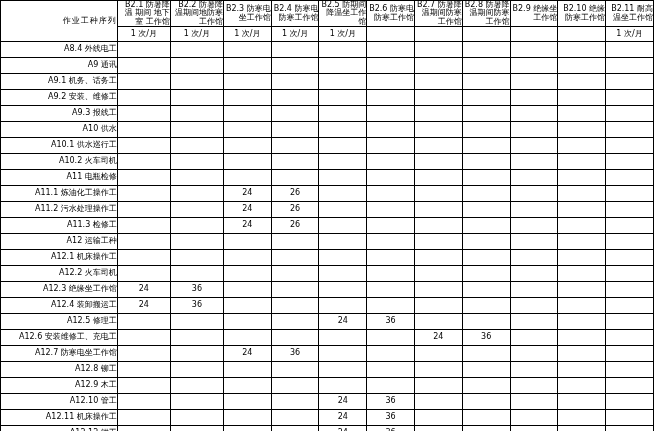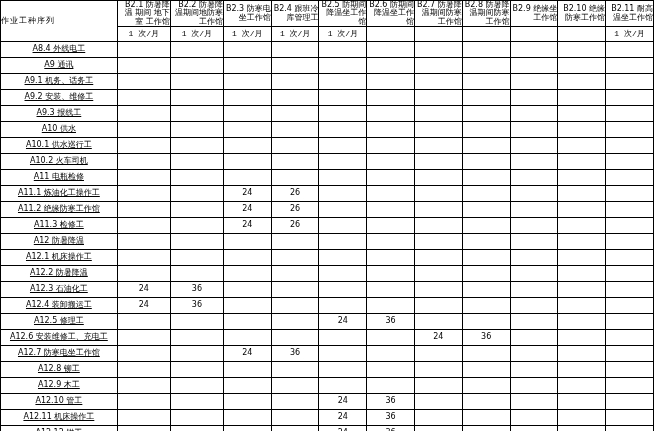--- a/index.html
+++ b/index.html
@@ -30,46 +30,44 @@
     padding: 0;
     vertical-align: middle;
     font-weight: normal;
     font-size: 8px;
     line-height: 1.05;
     color: #000000;
   }
   
   .hdr-title {
     font-size: 11px;
-    text-align: left;
+    text-align: right;
     vertical-align: middle;
     letter-spacing: 1px;
   }
   .hdr-cat {
     font-size: 8px;
     text-align: right;
     padding: 1px 2px;
     vertical-align: top;
     line-height: 1.12;
     word-break: break-all;
   }
   .hdr-unit {
     font-size: 8px;
     text-align: center;
     height: 14px;
-    font-family: Liberation Mono, monospace;
   }
   
   .row-label {
-    text-align: center;
+    text-align: right;
     padding: 1px 2px 1px 4px;
     height: 15px;
     font-size: 9px;
     white-space: nowrap;
-    text-decoration: underline;
   }
   .val {
     text-align: center;
     height: 15px;
     font-size: 8px;
   }
 </style>
 </head>
 <body>
 
@@ -88,23 +86,23 @@
       <col style="width:45px">
       <col style="width:45px">
       <col style="width:45px">
     </colgroup>
     <thead>
       <tr>
         <th class="hdr-title" rowspan="2">作业工种序列</th>
         <th class="hdr-cat">B2.1 防暑降温 期间 地下室 工作馆</th>
         <th class="hdr-cat">B2.2 防暑降温期间地防寒工作馆</th>
         <th class="hdr-cat">B2.3 防寒电坐工作馆</th>
-        <th class="hdr-cat">B2.4 跟班冷库管理工</th>
+        <th class="hdr-cat">B2.4 防寒电防寒工作馆</th>
         <th class="hdr-cat">B2.5 防期间降温坐工作馆</th>
-        <th class="hdr-cat">B2.6 防期间降温坐工作馆</th>
+        <th class="hdr-cat">B2.6 防寒电防寒工作馆</th>
         <th class="hdr-cat">B2.7 防暑降温期间防寒工作馆</th>
         <th class="hdr-cat">B2.8 防暑降温期间防寒工作馆</th>
         <th class="hdr-cat">B2.9 绝缘坐工作馆</th>
         <th class="hdr-cat">B2.10 绝缘防寒工作馆</th>
         <th class="hdr-cat">B2.11 耐高温坐工作馆</th>
       </tr>
       <tr>
         <th class="hdr-unit">1 次/月</th>
         <th class="hdr-unit">1 次/月</th>
         <th class="hdr-unit">1 次/月</th>
@@ -253,21 +251,21 @@
           <td class="val">26</td>
           <td class="val"></td>
           <td class="val"></td>
           <td class="val"></td>
           <td class="val"></td>
           <td class="val"></td>
           <td class="val"></td>
           <td class="val"></td>
         </tr>
         <tr>
-          <td class="row-label">A11.2 绝缘防寒工作馆</td>
+          <td class="row-label">A11.2 污水处理操作工</td>
           <td class="val"></td>
           <td class="val"></td>
           <td class="val">24</td>
           <td class="val">26</td>
           <td class="val"></td>
           <td class="val"></td>
           <td class="val"></td>
           <td class="val"></td>
           <td class="val"></td>
           <td class="val"></td>
@@ -281,21 +279,21 @@
           <td class="val">26</td>
           <td class="val"></td>
           <td class="val"></td>
           <td class="val"></td>
           <td class="val"></td>
           <td class="val"></td>
           <td class="val"></td>
           <td class="val"></td>
         </tr>
         <tr>
-          <td class="row-label">A12 防暑降温</td>
+          <td class="row-label">A12 运输工种</td>
           <td class="val"></td>
           <td class="val"></td>
           <td class="val"></td>
           <td class="val"></td>
           <td class="val"></td>
           <td class="val"></td>
           <td class="val"></td>
           <td class="val"></td>
           <td class="val"></td>
           <td class="val"></td>
@@ -309,35 +307,35 @@
           <td class="val"></td>
           <td class="val"></td>
           <td class="val"></td>
           <td class="val"></td>
           <td class="val"></td>
           <td class="val"></td>
           <td class="val"></td>
           <td class="val"></td>
         </tr>
         <tr>
-          <td class="row-label">A12.2 防暑降温</td>
-          <td class="val"></td>
-          <td class="val"></td>
-          <td class="val"></td>
-          <td class="val"></td>
-          <td class="val"></td>
-          <td class="val"></td>
-          <td class="val"></td>
-          <td class="val"></td>
-          <td class="val"></td>
-          <td class="val"></td>
-          <td class="val"></td>
-        </tr>
-        <tr>
-          <td class="row-label">A12.3 石油化工</td>
+          <td class="row-label">A12.2 火车司机</td>
+          <td class="val"></td>
+          <td class="val"></td>
+          <td class="val"></td>
+          <td class="val"></td>
+          <td class="val"></td>
+          <td class="val"></td>
+          <td class="val"></td>
+          <td class="val"></td>
+          <td class="val"></td>
+          <td class="val"></td>
+          <td class="val"></td>
+        </tr>
+        <tr>
+          <td class="row-label">A12.3 绝缘坐工作馆</td>
           <td class="val">24</td>
           <td class="val">36</td>
           <td class="val"></td>
           <td class="val"></td>
           <td class="val"></td>
           <td class="val"></td>
           <td class="val"></td>
           <td class="val"></td>
           <td class="val"></td>
           <td class="val"></td>

